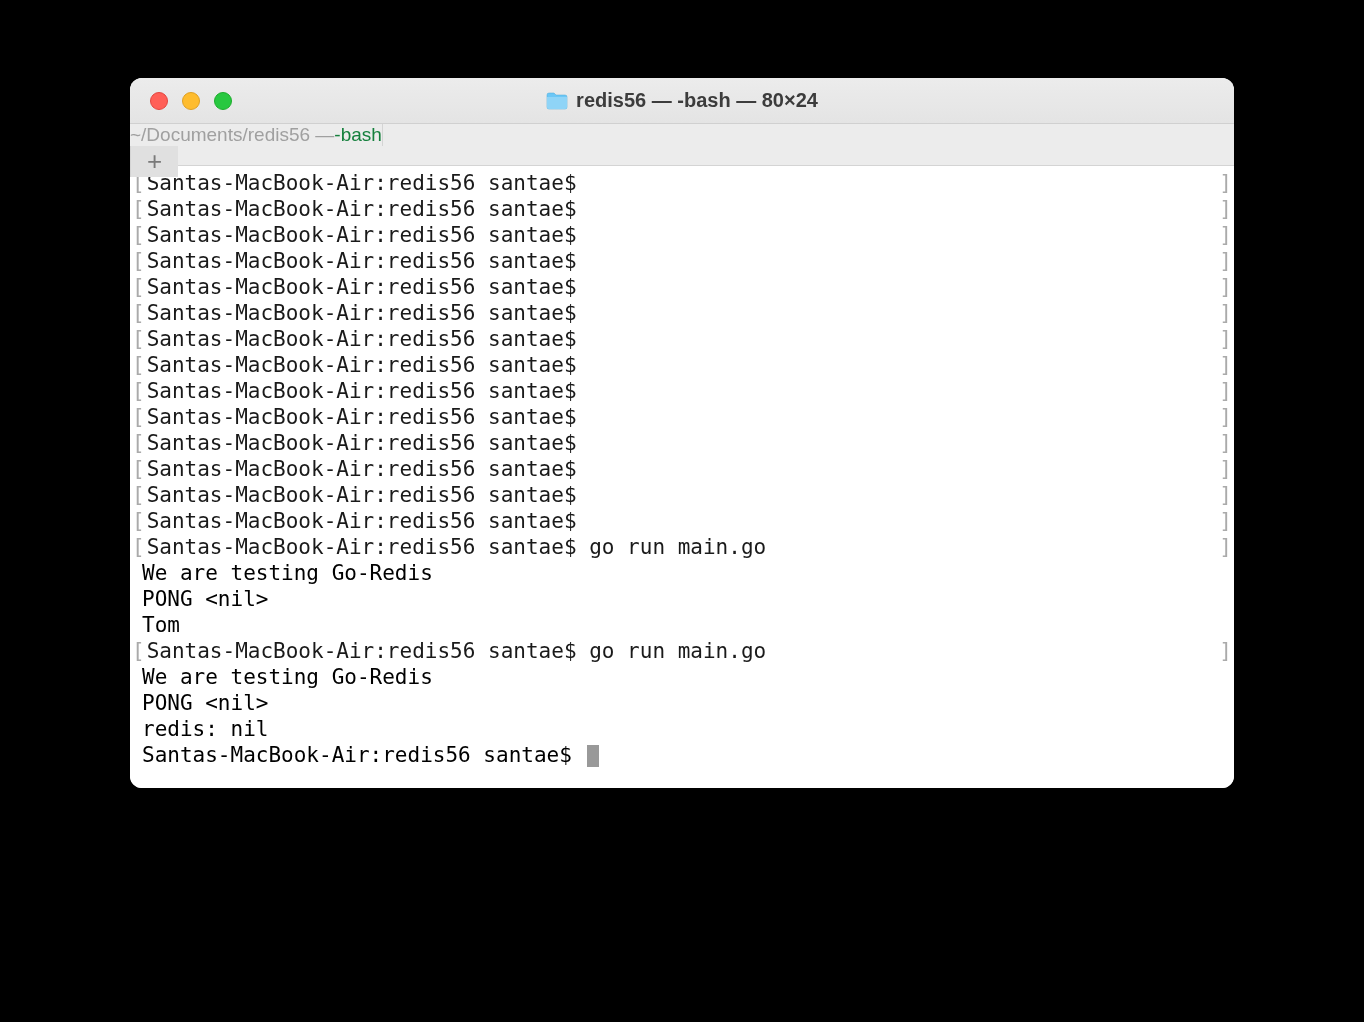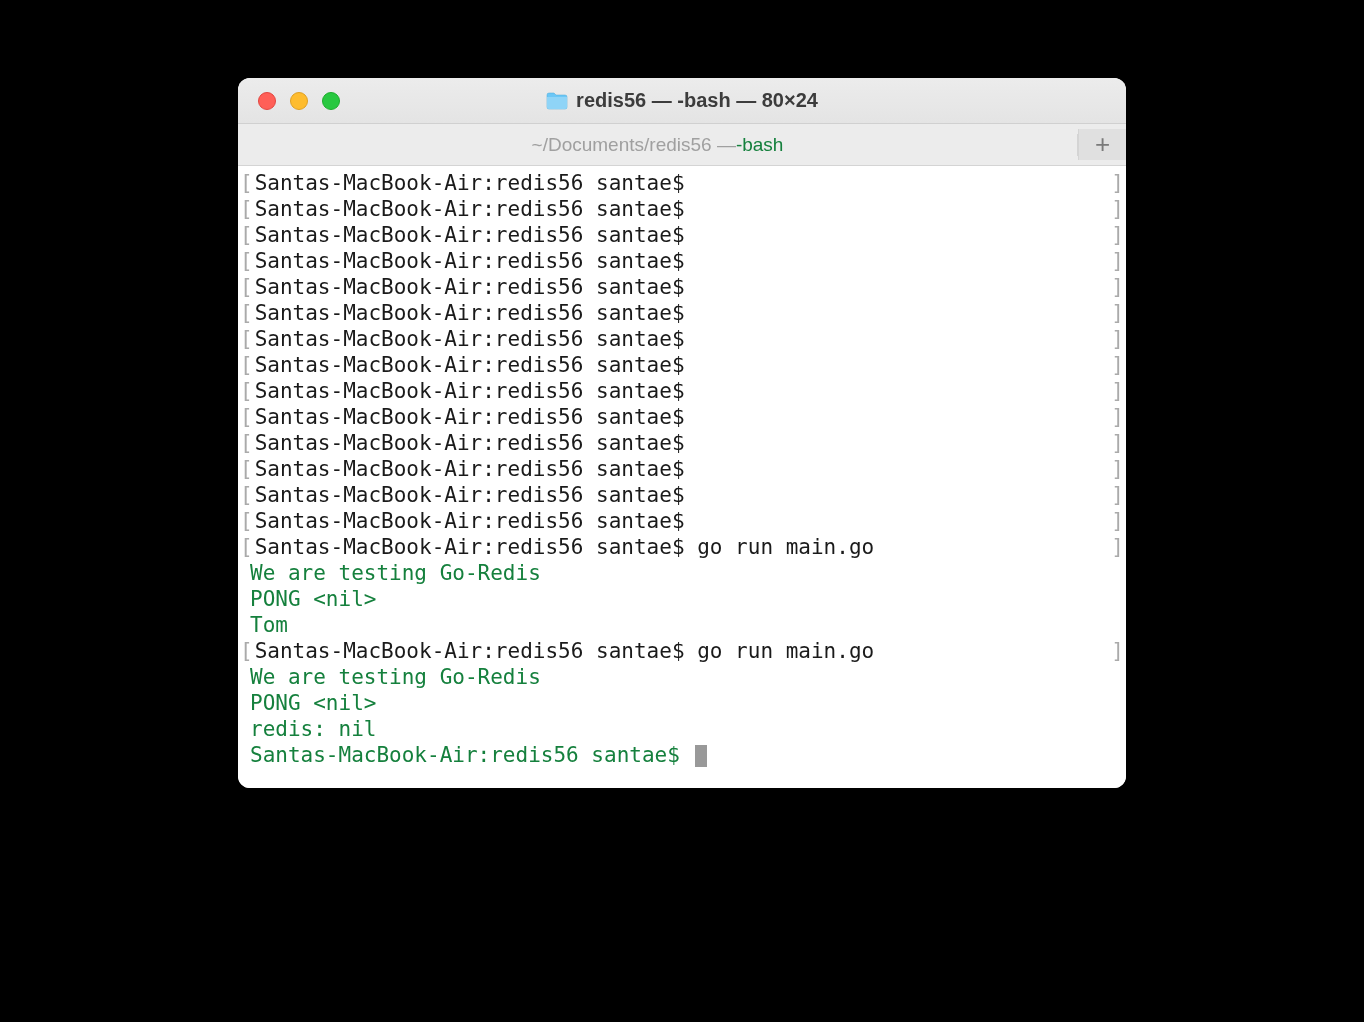--- a/index.html
+++ b/index.html
@@ -7,21 +7,21 @@
     width: 1364px;
     height: 1022px;
     background: #000;
     font-family: -apple-system, BlinkMacSystemFont, "Helvetica Neue", sans-serif;
     display: flex;
     align-items: flex-start;
     justify-content: center;
     padding-top: 78px;
   }
   .window {
-    width: 888px;
+    width: 1104px;
     background: #fff;
     border-radius: 12px;
     box-shadow: 0 20px 60px rgba(0,0,0,0.5);
     overflow: hidden;
     position: relative;
   }
   .titlebar {
     height: 46px;
     background: linear-gradient(#ececec, #e4e4e4);
     border-bottom: 1px solid #d0d0d0;
@@ -58,22 +58,23 @@
   .title-text {
     font-size: 20px;
     font-weight: 700;
     color: #3c3c3c;
   }
   .tabbar {
     height: 42px;
     background: #ececec;
     border-bottom: 1px solid #d4d4d4;
     display: flex;
-    align-items: center;
+    align-items: flex-start;
     position: relative;
+    flex-direction: column;
   }
   .tab {
     flex: 1;
     display: flex;
     align-items: center;
     justify-content: center;
     font-size: 19px;
     color: #6a6a6a;
     border-right: 1px solid #d4d4d4;
   }
@@ -100,21 +101,21 @@
     color: #1a1a1a;
     white-space: pre;
     overflow: hidden;
   }
   .line {
     display: flex;
     justify-content: space-between;
   }
   .line .l, .line .r { color: #aaa; }
   .line .c { flex: 1; color: #1a1a1a; padding: 0 2px; }
-  .plain { color: #15803d; padding: 0 2px 0 10px; }
+  .plain { color: #000000; padding: 0 2px 0 10px; }
   .cursor {
     display: inline-block;
     width: 12px;
     height: 22px;
     background: #999;
     vertical-align: text-bottom;
     margin-left: 2px;
   }
 </style>
 </head>

